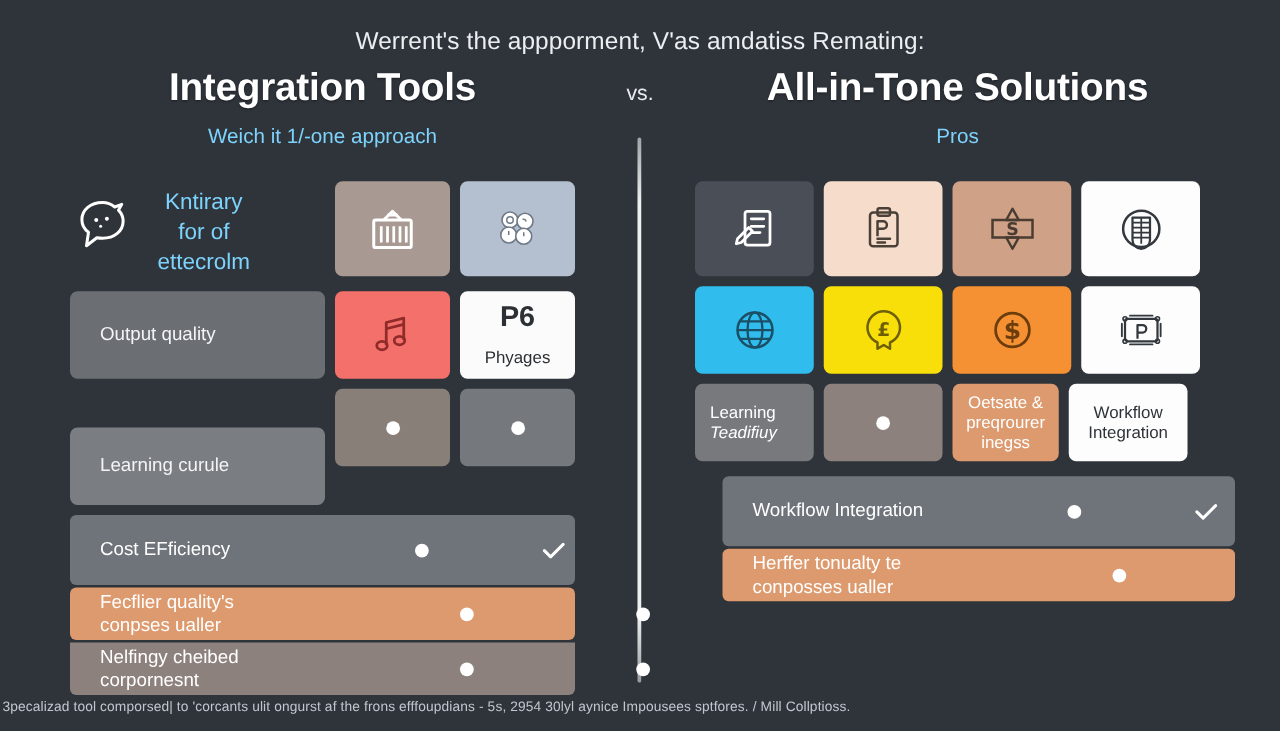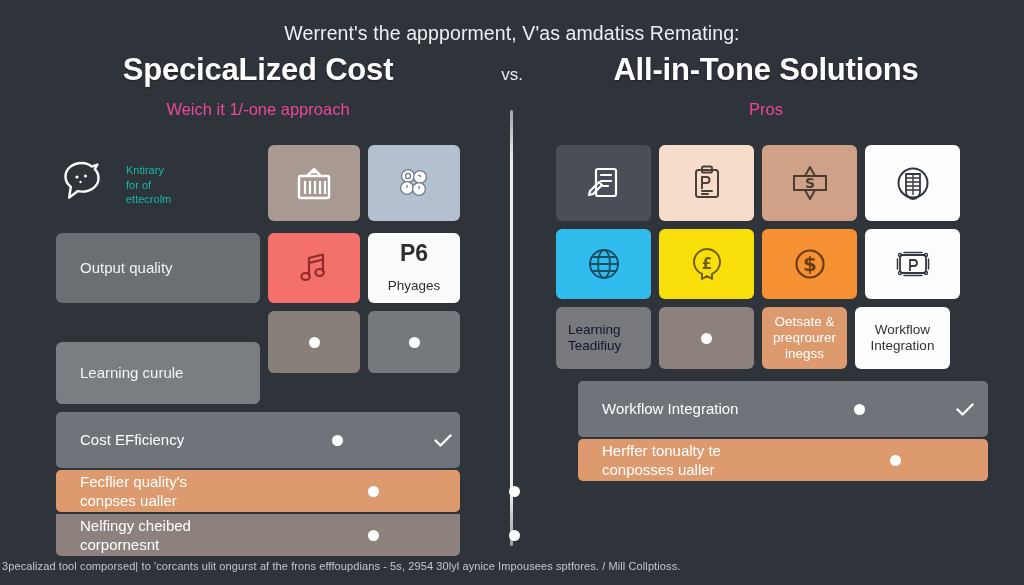--- a/index.html
+++ b/index.html
@@ -30,21 +30,21 @@
   }
   .headline .vs{
     width:72px;text-align:center;font-size:17px;font-weight:400;
     color:#e8ebee;
   }
   .subrow{
     position:absolute;left:0;top:100px;width:1024px;
     display:flex;justify-content:center;
   }
   .subrow .sub{
-    width:436px;text-align:center;font-size:16.5px;color:#ec4899;font-weight:400;
+    width:436px;text-align:center;font-size:16.5px;color:#7dd3fc;font-weight:400;
   }
   .subrow .gap{width:72px;}
 
   
   .divider{
     position:absolute;left:510px;top:110px;width:3px;height:436px;
     background:linear-gradient(to bottom,rgba(255,255,255,.55),rgba(255,255,255,.92) 12%,rgba(255,255,255,.92) 88%,rgba(255,255,255,.5));
     border-radius:2px;
   }
 
@@ -83,37 +83,37 @@
     display:flex;align-items:center;box-sizing:border-box;
     height:56px;border-radius:5px;margin-bottom:2px;
     padding-left:24px;
   }
   .frow .ftext{flex:0 0 auto;width:205px;font-size:15px;line-height:1.3;color:#ffffff;}
   .frow .fcell{flex:0 0 auto;width:105px;display:flex;align-items:center;justify-content:center;}
   .frow.tall{height:42px;gap:36px;}
 
   
   .bubble-wrap{display:flex;align-items:center;gap:18px;height:80px;}
-  .bubble-text{font-size:11px;line-height:1.35;color:#14b8a6;}
+  .bubble-text{font-size:18px;line-height:1.35;color:#7dd3fc;text-align:center;}
 
   .caption{
     position:absolute;left:0;top:560px;width:1024px;
     font-size:11px;color:#c2c7ce;letter-spacing:.1px;
     padding-left:2px;box-sizing:border-box;white-space:nowrap;
   }
 </style>
 </head>
 <body>
 
 <div class="stage">
 
   <div class="eyebrow">Werrent's the appporment, V'as amdatiss Remating:</div>
 
   <div class="headline">
-    <div class="side">SpecicaLized Cost</div>
+    <div class="side">Integration Tools</div>
     <div class="vs">vs.</div>
     <div class="side">All-in-Tone Solutions</div>
   </div>
 
   <div class="subrow">
     <div class="sub">Weich it 1/-one approach</div>
     <div class="gap"></div>
     <div class="sub">Pros</div>
   </div>
 
@@ -317,23 +317,23 @@
             <path d="M18 16h4a3 3 0 010 6h-4v-6zM18 22v5" fill="none" stroke="#33383e" stroke-width="1.8" stroke-linejoin="round"></path>
             <path d="M12 8.5h18M12 31.5h18M5.5 15v10M36.5 15v10" stroke="#33383e" stroke-width="1.5" stroke-linecap="round"></path>
             <circle cx="8" cy="11" r="1.6" fill="none" stroke="#33383e" stroke-width="1.3"></circle>
             <circle cx="34" cy="11" r="1.6" fill="none" stroke="#33383e" stroke-width="1.3"></circle>
             <circle cx="8" cy="29" r="1.6" fill="none" stroke="#33383e" stroke-width="1.3"></circle>
             <circle cx="34" cy="29" r="1.6" fill="none" stroke="#33383e" stroke-width="1.3"></circle>
           </svg>
         </span>
       </div>
 
-      <div class="tile" style="width:95px;height:62px;background:#77797d;color:#0f172a;align-items:flex-start;padding-left:12px;box-sizing:border-box;">
+      <div class="tile" style="width:95px;height:62px;background:#77797d;color:#ffffff;align-items:flex-start;padding-left:12px;box-sizing:border-box;">
         <span class="tlabel" style="text-align:left;">Learning</span>
-        <span class="tlabel" style="text-align:left;">Teadifiuy</span>
+        <span class="tlabel" style="text-align:left;font-style:italic;">Teadifiuy</span>
       </div>
 
       <div class="tile" style="width:95px;height:62px;background:#8d817e;">
         <span class="dot"></span>
       </div>
 
       <div class="tile" style="width:85px;height:62px;background:#dd9a6e;color:#fff;">
         <span class="tlabel">Oetsate &amp;</span>
         <span class="tlabel">preqrourer</span>
         <span class="tlabel">inegss</span>

